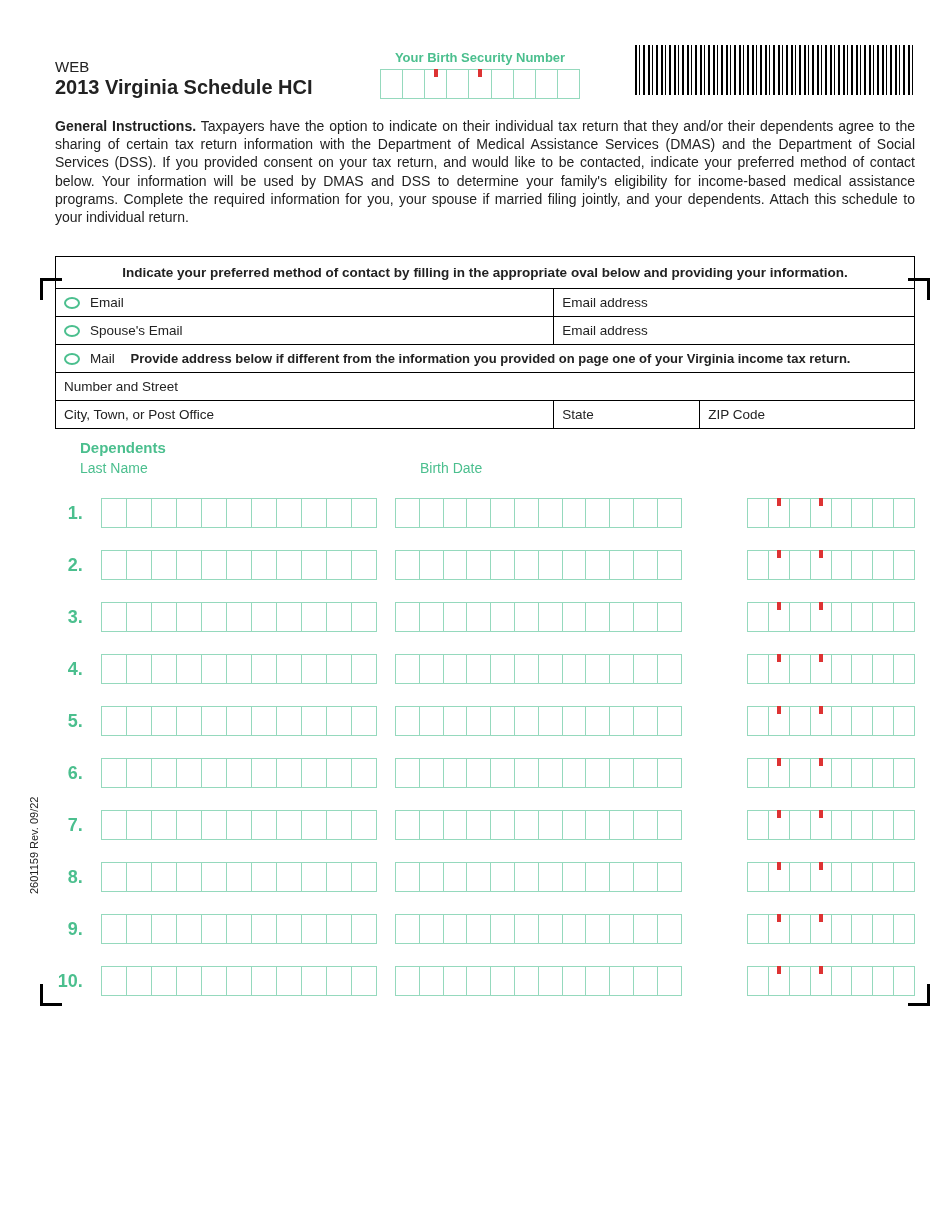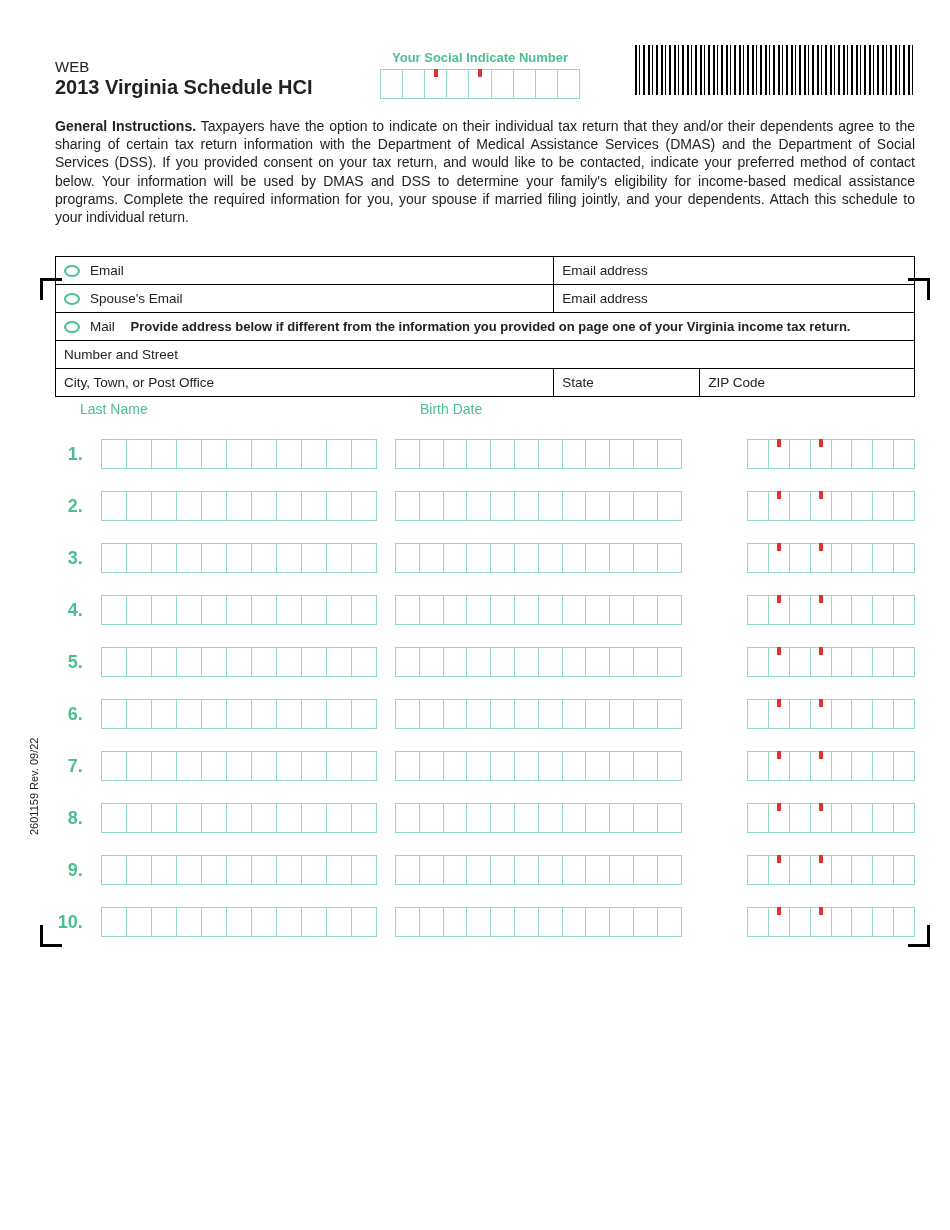--- a/index.html
+++ b/index.html
@@ -87,21 +87,21 @@
       <span class="h"></span>
       <span class="v"></span>
     </div>
 
   <div class="header-row">
     <div class="title-block">
       <div class="web">WEB</div>
       <div class="title">2013 Virginia Schedule HCI</div>
     </div>
     <div class="ssn-block">
-      <div class="ssn-label">Your Social Indicate Number</div>
+      <div class="ssn-label">Your Birth Security Number</div>
       <div class="comb ssn">
         <div class="cell"></div>
           <div class="cell"></div>
           <div class="cell tick"></div>
         <div class="cell"></div>
           <div class="cell tick"></div>
         <div class="cell"></div>
           <div class="cell"></div>
           <div class="cell"></div>
           <div class="cell"></div>
@@ -114,20 +114,23 @@
 
 
   <p class="instructions">
     <b>General Instructions.</b>
     <span>Taxpayers have the option to indicate on their individual tax return that they and/or their dependents agree to the sharing of certain tax return information with the Department of Medical Assistance Services (DMAS) and the Department of Social Services (DSS). If you provided consent on your tax return, and would like to be contacted, indicate your preferred method of contact below. Your information will be used by DMAS and DSS to determine your family's eligibility for income-based medical assistance programs. Complete the required information for you, your spouse if married filing jointly, and your dependents. Attach this schedule to your individual return.</span>
   </p>
 
   <div class="section">
     <table class="contact-table">
       <tbody>
+          <tr class="contact-head">
+            <td colspan="4">Indicate your preferred method of contact by filling in the appropriate oval below and providing your information.</td>
+          </tr>
       <tr>
         <td class="label-cell"><span class="oval"></span><span>Email</span></td>
         <td colspan="3">Email address</td>
       </tr>
       <tr>
         <td class="label-cell"><span class="oval"></span><span>Spouse's Email</span></td>
         <td colspan="3">Email address</td>
       </tr>
       <tr>
         <td colspan="4">
@@ -139,20 +142,21 @@
             <td colspan="4">Number and Street</td>
           </tr>
       <tr>
         <td colspan="2" style="width:58%">City, Town, or Post Office</td>
         <td style="width:17%">State</td>
         <td>ZIP Code</td>
       </tr>
     </tbody>
       </table>
 
+    <div class="dep-head">Dependents</div>
     <div class="dep-cols">
       <div class="c2">Last Name</div>
       <div class="c3">Birth Date</div>
     </div>
 
     <div id="dep-rows">
         <div class="dep-row">
           <div class="num">1.</div>
           <div class="first">
             <div class="comb">

